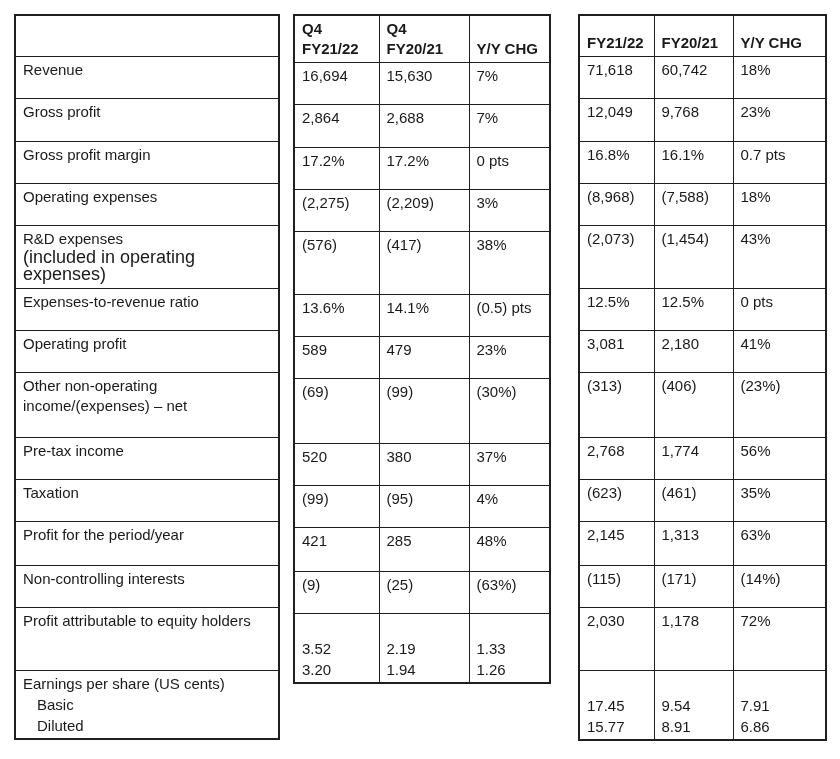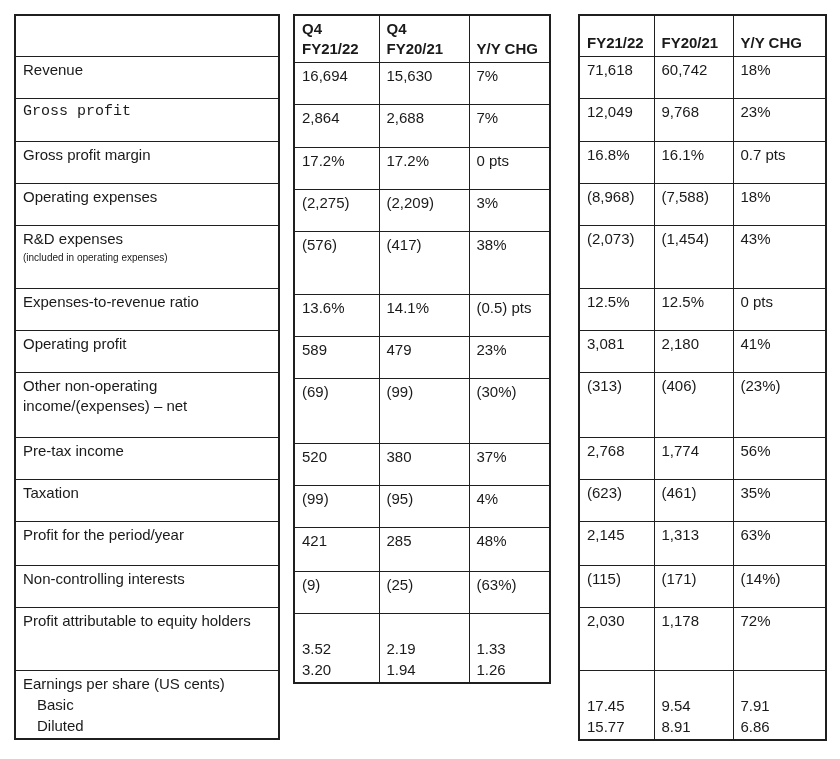--- a/index.html
+++ b/index.html
@@ -34,21 +34,21 @@
     vertical-align: top;
     text-align: left;
     overflow: hidden;
   }
   table.fin th {
     font-weight: bold;
     vertical-align: bottom;
     padding-bottom: 3px;
   }
   .note {
-    font-size: 10px;
+    font-size: 18px;
     line-height: 17px;
   }
   .sub {
     padding-left: 14px;
   }
   .ln {
     min-height: 21px;
     line-height: 21px;
   }
 </style>
@@ -65,21 +65,21 @@
       <tr style="height:41px">
         <th></th>
       </tr>
     </thead>
     <tbody>
         <tr style="height: 42px;">
           <td>
             <div>Revenue</div>
           </td>
         </tr>
-        <tr style="height: 43px; font-family: Liberation Mono, monospace;">
+        <tr style="height: 43px;">
           <td>
             <div>Gross profit</div>
           </td>
         </tr>
         <tr style="height: 42px;">
           <td>
             <div>Gross profit margin</div>
           </td>
         </tr>
         <tr style="height: 42px;">

